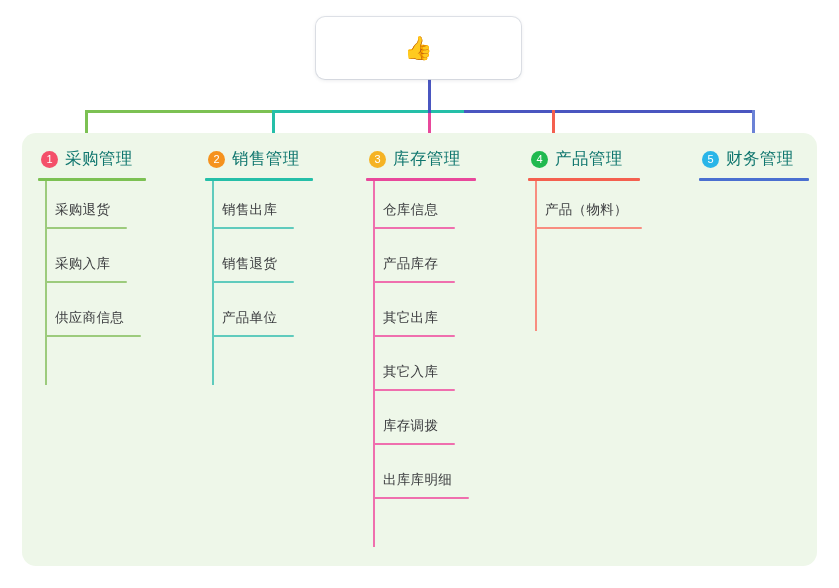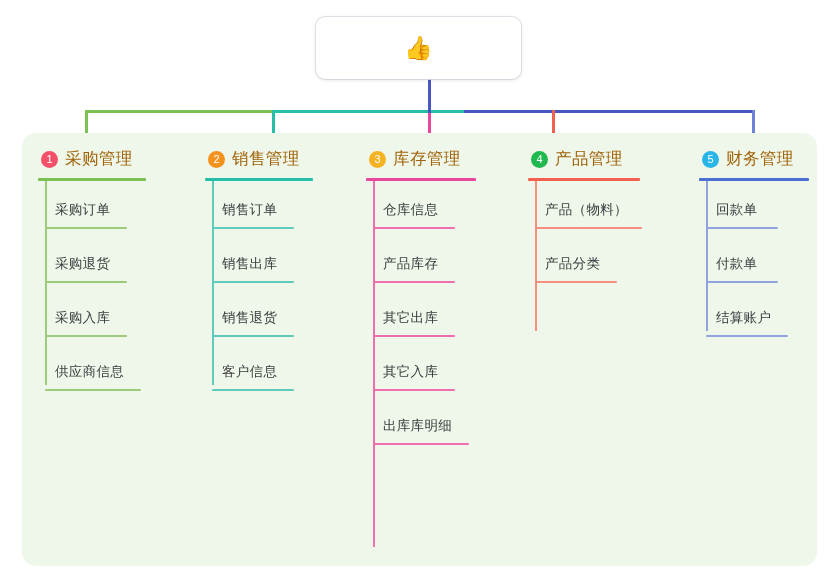--- a/index.html
+++ b/index.html
@@ -51,21 +51,21 @@
   .col-3{left:366px;}
   .col-4{left:528px;}
   .col-5{left:699px;}
 
   .col-head{display:flex;align-items:center;gap:7px;height:26px;padding-left:3px;}
   .badge{
     width:17px;height:17px;border-radius:50%;flex:0 0 17px;
     color:#ffffff;font-size:11px;line-height:17px;text-align:center;
     font-family:"Liberation Sans",sans-serif;
   }
-  .col-head-label{font-size:16.5px;color:#a16207;white-space:nowrap;letter-spacing:.4px;}
+  .col-head-label{font-size:16.5px;color:#0f766e;white-space:nowrap;letter-spacing:.4px;}
   .head-rule{height:3px;margin-top:6px;border-radius:1px;}
 
   .leaves{position:relative;margin-top:0;}
   .spine{position:absolute;left:7px;top:0;width:2px;}
   .leaf{position:relative;height:54px;}
   .leaf-label{
     position:absolute;left:17px;top:20px;font-size:13.5px;color:#3a3b3e;
     white-space:nowrap;letter-spacing:.3px;
   }
   .leaf-rule{position:absolute;left:7px;top:46px;height:2px;border-radius:1px;}
@@ -96,24 +96,20 @@
   <div id="columns-host">
       <div class="col col-1">
         <div class="col-head">
           <span class="badge" style="background: rgb(244, 80, 106);">1</span>
           <span class="col-head-label">采购管理</span>
         </div>
         <div class="head-rule" style="width: 108px; background: rgb(124, 193, 83);"></div>
         <div class="leaves">
           <div class="spine" style="height: 204px; background: rgb(156, 203, 124);"></div>
           <div class="leaf">
-            <span class="leaf-label">采购订单</span>
-            <div class="leaf-rule" style="width: 82px; background: rgb(156, 203, 124);"></div>
-          </div>
-          <div class="leaf">
             <span class="leaf-label">采购退货</span>
             <div class="leaf-rule" style="width: 82px; background: rgb(156, 203, 124);"></div>
           </div>
           <div class="leaf">
             <span class="leaf-label">采购入库</span>
             <div class="leaf-rule" style="width: 82px; background: rgb(156, 203, 124);"></div>
           </div>
           <div class="leaf">
             <span class="leaf-label">供应商信息</span>
             <div class="leaf-rule" style="width: 96px; background: rgb(156, 203, 124);"></div>
@@ -122,33 +118,29 @@
       </div>
       <div class="col col-2">
         <div class="col-head">
           <span class="badge" style="background: rgb(245, 146, 30);">2</span>
           <span class="col-head-label">销售管理</span>
         </div>
         <div class="head-rule" style="width: 108px; background: rgb(37, 191, 168);"></div>
         <div class="leaves">
           <div class="spine" style="height: 204px; background: rgb(95, 203, 189);"></div>
           <div class="leaf">
-            <span class="leaf-label">销售订单</span>
-            <div class="leaf-rule" style="width: 82px; background: rgb(95, 203, 189);"></div>
-          </div>
-          <div class="leaf">
             <span class="leaf-label">销售出库</span>
             <div class="leaf-rule" style="width: 82px; background: rgb(95, 203, 189);"></div>
           </div>
           <div class="leaf">
             <span class="leaf-label">销售退货</span>
             <div class="leaf-rule" style="width: 82px; background: rgb(95, 203, 189);"></div>
           </div>
           <div class="leaf">
-            <span class="leaf-label">客户信息</span>
+            <span class="leaf-label">产品单位</span>
             <div class="leaf-rule" style="width: 82px; background: rgb(95, 203, 189);"></div>
           </div>
         </div>
       </div>
       <div class="col col-3">
         <div class="col-head">
           <span class="badge" style="background: rgb(245, 179, 36);">3</span>
           <span class="col-head-label">库存管理</span>
         </div>
         <div class="head-rule" style="width: 110px; background: rgb(232, 72, 155);"></div>
@@ -164,60 +156,45 @@
           </div>
           <div class="leaf">
             <span class="leaf-label">其它出库</span>
             <div class="leaf-rule" style="width: 82px; background: rgb(239, 111, 174);"></div>
           </div>
           <div class="leaf">
             <span class="leaf-label">其它入库</span>
             <div class="leaf-rule" style="width: 82px; background: rgb(239, 111, 174);"></div>
           </div>
           <div class="leaf">
+            <span class="leaf-label">库存调拨</span>
+            <div class="leaf-rule" style="width: 82px; background: rgb(239, 111, 174);"></div>
+          </div>
+          <div class="leaf">
             <span class="leaf-label">出库库明细</span>
             <div class="leaf-rule" style="width: 96px; background: rgb(239, 111, 174);"></div>
           </div>
         </div>
       </div>
       <div class="col col-4">
         <div class="col-head">
           <span class="badge" style="background: rgb(32, 185, 79);">4</span>
           <span class="col-head-label">产品管理</span>
         </div>
         <div class="head-rule" style="width: 112px; background: rgb(244, 96, 79);"></div>
         <div class="leaves">
           <div class="spine" style="height: 150px; background: rgb(248, 141, 128);"></div>
           <div class="leaf">
             <span class="leaf-label">产品（物料）</span>
             <div class="leaf-rule" style="width: 107px; background: rgb(248, 141, 128);"></div>
           </div>
-          <div class="leaf">
-            <span class="leaf-label">产品分类</span>
-            <div class="leaf-rule" style="width: 82px; background: rgb(248, 141, 128);"></div>
-          </div>
         </div>
       </div>
       <div class="col col-5">
         <div class="col-head">
           <span class="badge" style="background: rgb(41, 181, 232);">5</span>
           <span class="col-head-label">财务管理</span>
         </div>
         <div class="head-rule" style="width: 110px; background: rgb(74, 111, 208);"></div>
-        <div class="leaves">
-          <div class="spine" style="height: 150px; background: rgb(143, 164, 222);"></div>
-          <div class="leaf">
-            <span class="leaf-label">回款单</span>
-            <div class="leaf-rule" style="width: 72px; background: rgb(143, 164, 222);"></div>
-          </div>
-          <div class="leaf">
-            <span class="leaf-label">付款单</span>
-            <div class="leaf-rule" style="width: 72px; background: rgb(143, 164, 222);"></div>
-          </div>
-          <div class="leaf">
-            <span class="leaf-label">结算账户</span>
-            <div class="leaf-rule" style="width: 82px; background: rgb(143, 164, 222);"></div>
-          </div>
-        </div>
       </div>
     </div>
 
 </div>
 
 </body></html>

